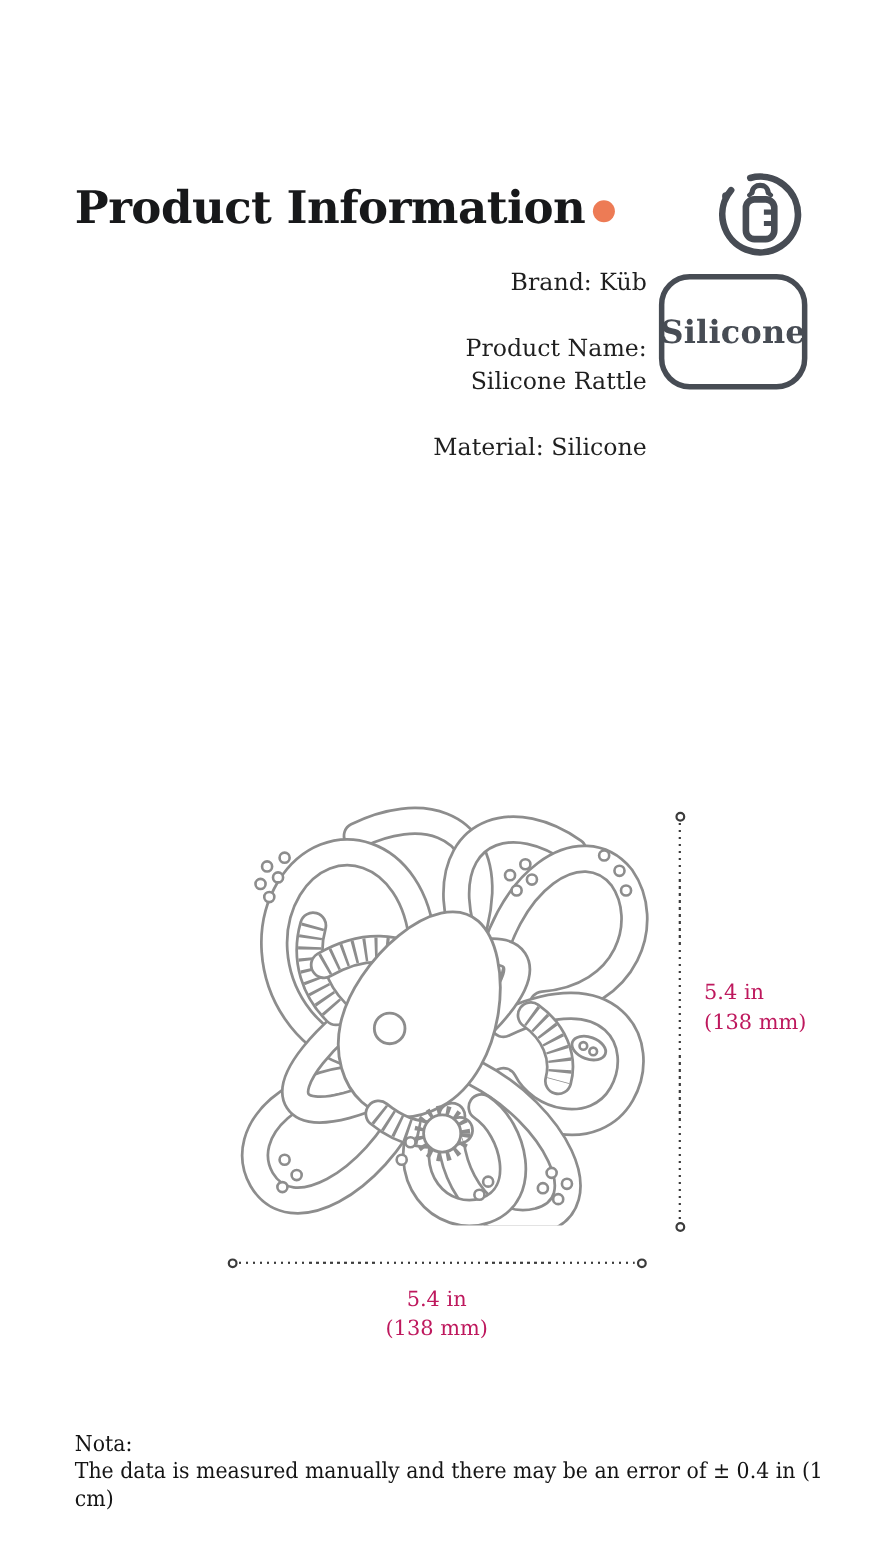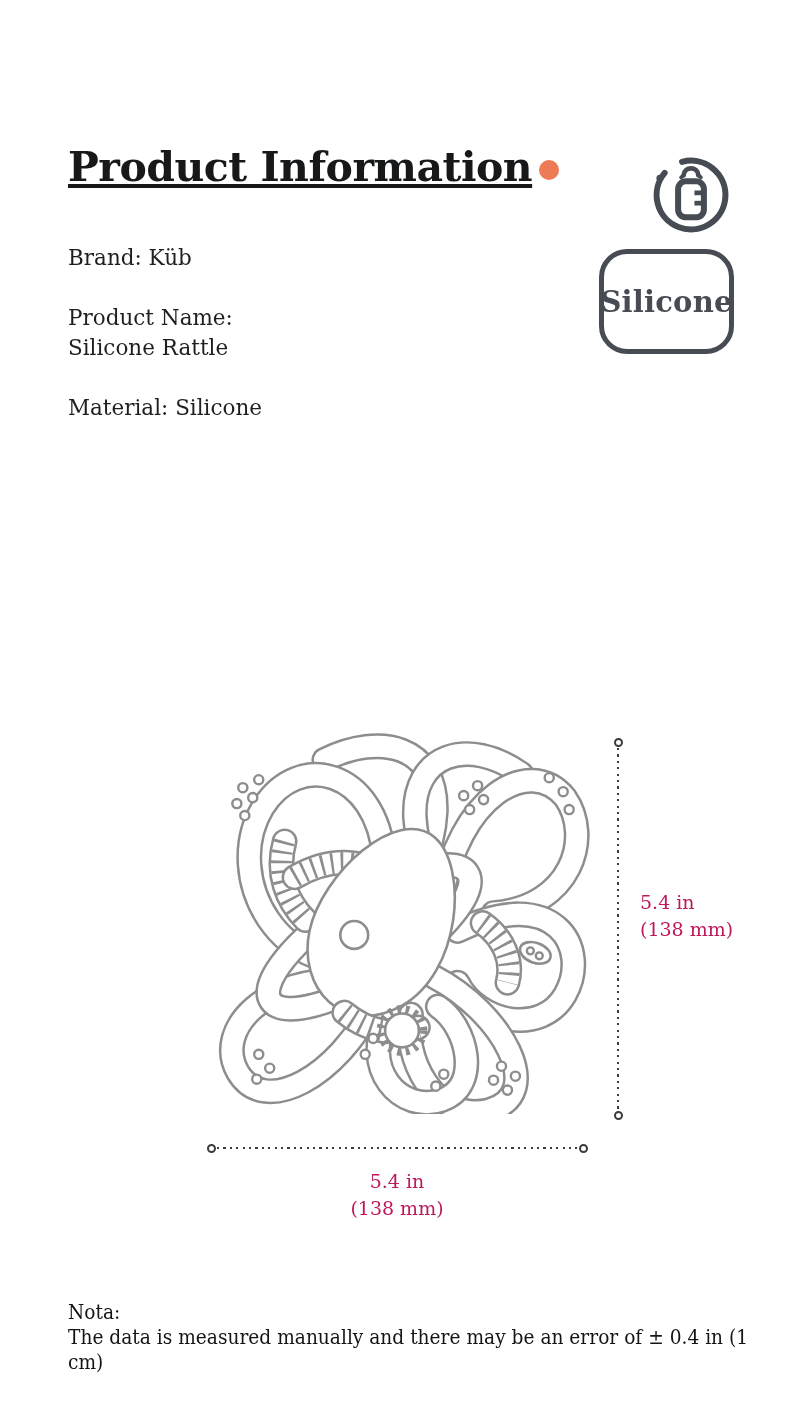--- a/index.html
+++ b/index.html
@@ -3,39 +3,38 @@
 <meta charset="utf-8">
 <style>
   * { margin:0; padding:0; box-sizing:border-box; }
   html,body { background:#ffffff; }
   .page {
     position:relative; width:800px; height:1407px; background:#ffffff;
     font-family:"DejaVu Serif", serif; color:#1f1f1f; overflow:hidden;
   }
   
   .title {
-    position:absolute; left:68px; top:143px;
+    position:absolute; left:68px; top:165px;
     font-size:41px; font-weight:700; letter-spacing:-0.5px; color:#17181a;
     white-space:nowrap;
-    text-decoration:underline;
   }
   .title .accent-dot {
     display:inline-block; width:20px; height:20px; border-radius:50%;
     background:#ed7b55; margin-left:7px; transform:translateY(-1px);
   }
   .icon-circle { position:absolute; left:648px; top:152px; width:86px; height:86px; }
   .badge {
     position:absolute; left:599px; top:249px; width:135px; height:105px;
     border:5px solid #474c54; border-radius:28px;
     display:flex; align-items:center; justify-content:center;
   }
   .badge span { font-size:29px; font-weight:700; color:#474c54; letter-spacing:0.2px; }
   
   .specs { position:absolute; left:68px; top:243px; width:520px; }
-  .specs p { font-size:21.5px; line-height:30px; margin-bottom:30px; color:#1f1f1f; }
+  .specs p { font-size:21.5px; line-height:30px; margin-bottom:30px; color:#1f1f1f;text-align:right; }
   .blk { display:block; }
   
   #rattle { position:absolute; left:207px; top:726px; }
   .t-outer { fill:none; stroke:#8d8d8d; stroke-width:26; stroke-linecap:round; }
   .t-inner { fill:none; stroke:#ffffff; stroke-width:21; stroke-linecap:round; }
   .t-rib   { fill:none; stroke:#8d8d8d; stroke-width:21; stroke-linecap:butt; stroke-dasharray:2.6 7.2; }
   .solid   { fill:#ffffff; stroke:#8d8d8d; stroke-width:2.6; }
   .dot-sm  { fill:#ffffff; stroke:#8d8d8d; stroke-width:2.4; }
   .gear-ticks { fill:none; stroke:#8d8d8d; stroke-width:9; stroke-dasharray:3.5 5; }
   

